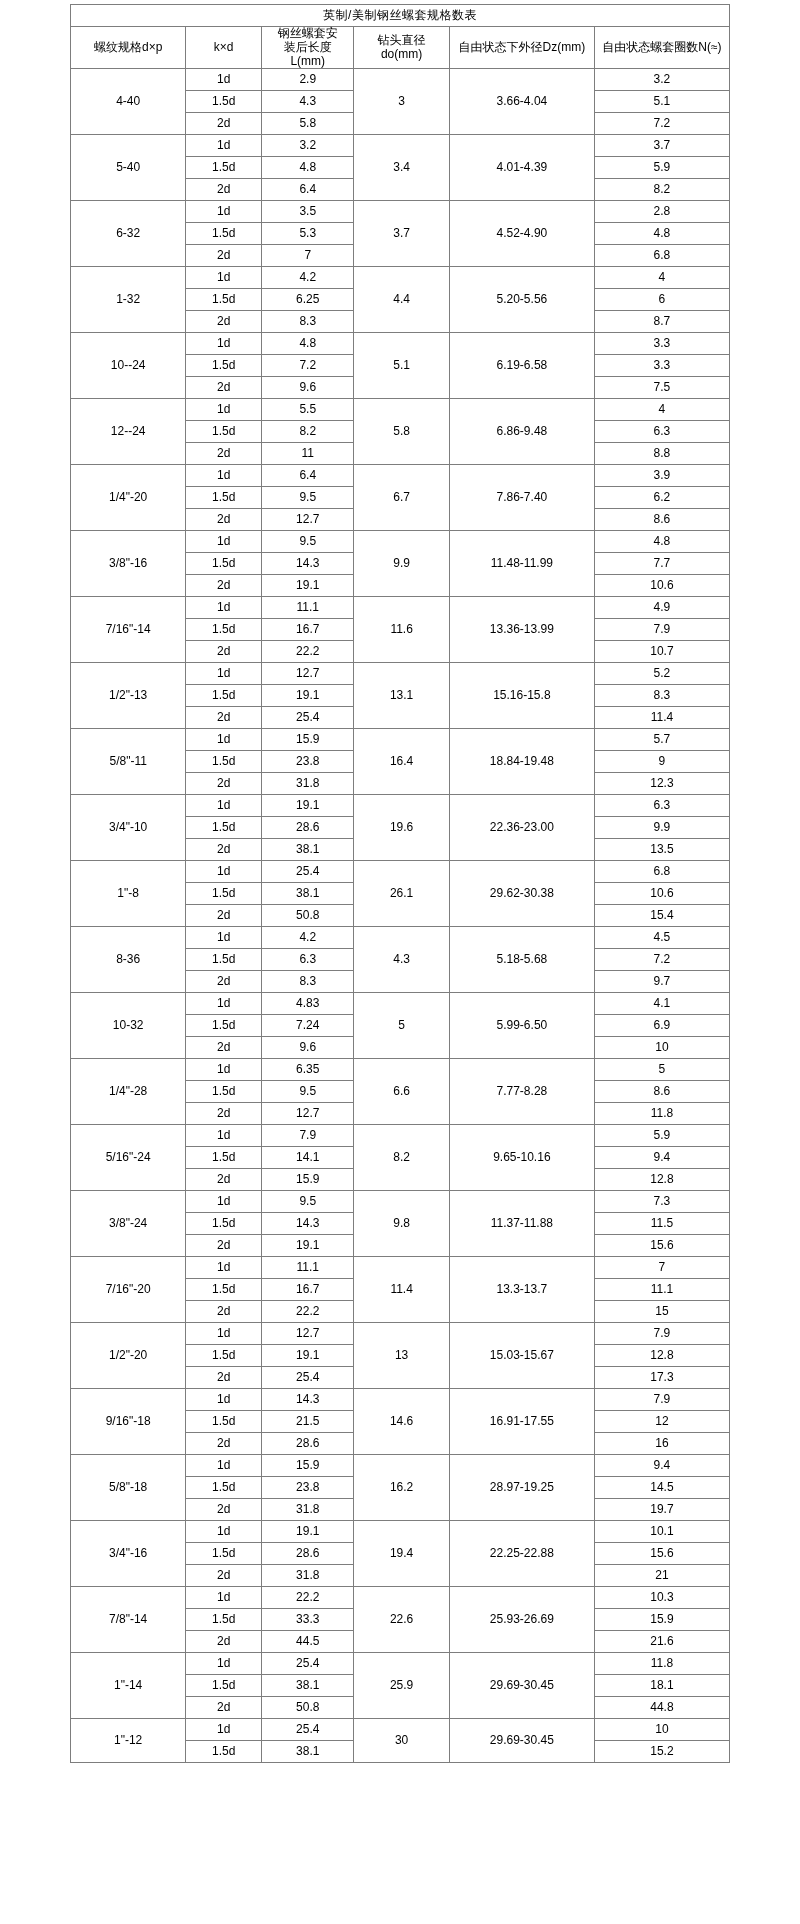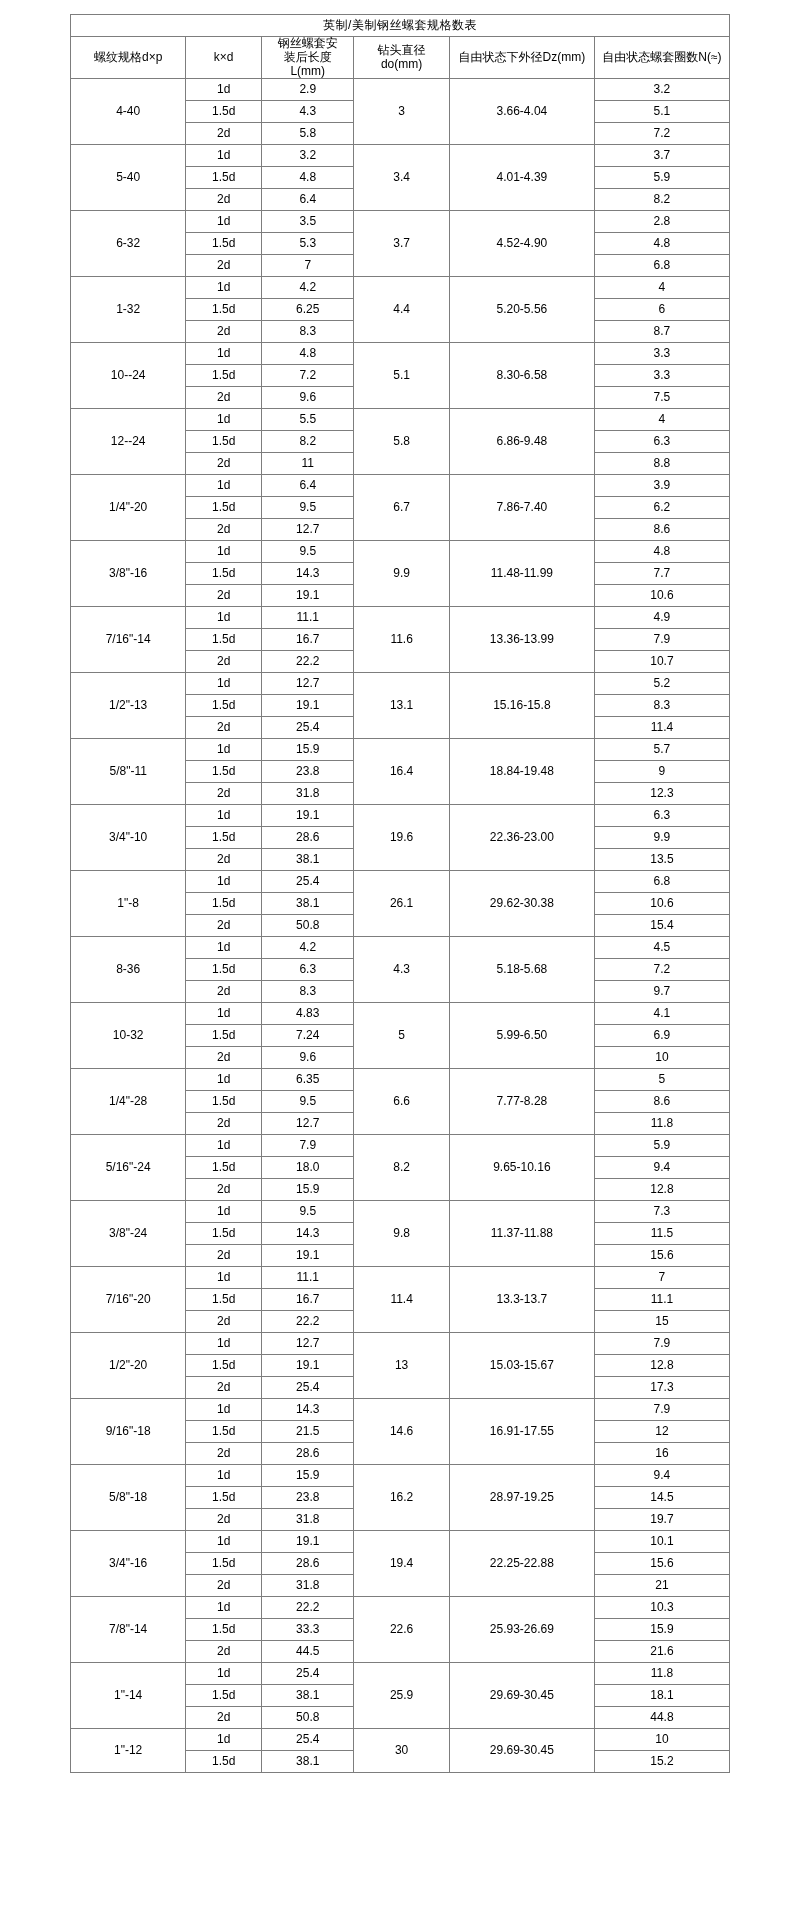--- a/index.html
+++ b/index.html
@@ -8,21 +8,21 @@
     background: #ffffff;
   }
   body {
     width: 800px;
     font-family: "Liberation Sans", sans-serif;
     color: #000;
   }
   .page {
     width: 660px;
     margin: 0 auto;
-    padding-top: 14px;
+    padding-top: 4px;
     box-sizing: border-box;
   }
   table.spec {
     width: 100%;
     border-collapse: collapse;
     table-layout: fixed;
   }
   table.spec td, table.spec th {
     border: 1px solid #7d7d7d;
     text-align: center;
@@ -172,21 +172,21 @@
         <tr>
           <td>2d</td>
           <td>8.3</td>
           <td>8.7</td>
         </tr>
         <tr>
           <td class="spec-cell nowrap" rowspan="3">10--24</td>
           <td>1d</td>
           <td>4.8</td>
           <td rowspan="3">5.1</td>
-          <td rowspan="3">8.30-6.58</td>
+          <td rowspan="3">6.19-6.58</td>
           <td>3.3</td>
         </tr>
         <tr>
           <td>1.5d</td>
           <td>7.2</td>
           <td>3.3</td>
         </tr>
         <tr>
           <td>2d</td>
           <td>9.6</td>
@@ -393,21 +393,21 @@
         <tr>
           <td class="spec-cell nowrap" rowspan="3">5/16"-24</td>
           <td>1d</td>
           <td>7.9</td>
           <td rowspan="3">8.2</td>
           <td rowspan="3">9.65-10.16</td>
           <td>5.9</td>
         </tr>
         <tr>
           <td>1.5d</td>
-          <td>18.0</td>
+          <td>14.1</td>
           <td>9.4</td>
         </tr>
         <tr>
           <td>2d</td>
           <td>15.9</td>
           <td>12.8</td>
         </tr>
         <tr class="group-sep">
           <td class="spec-cell nowrap" rowspan="3">3/8"-24</td>
           <td>1d</td>

